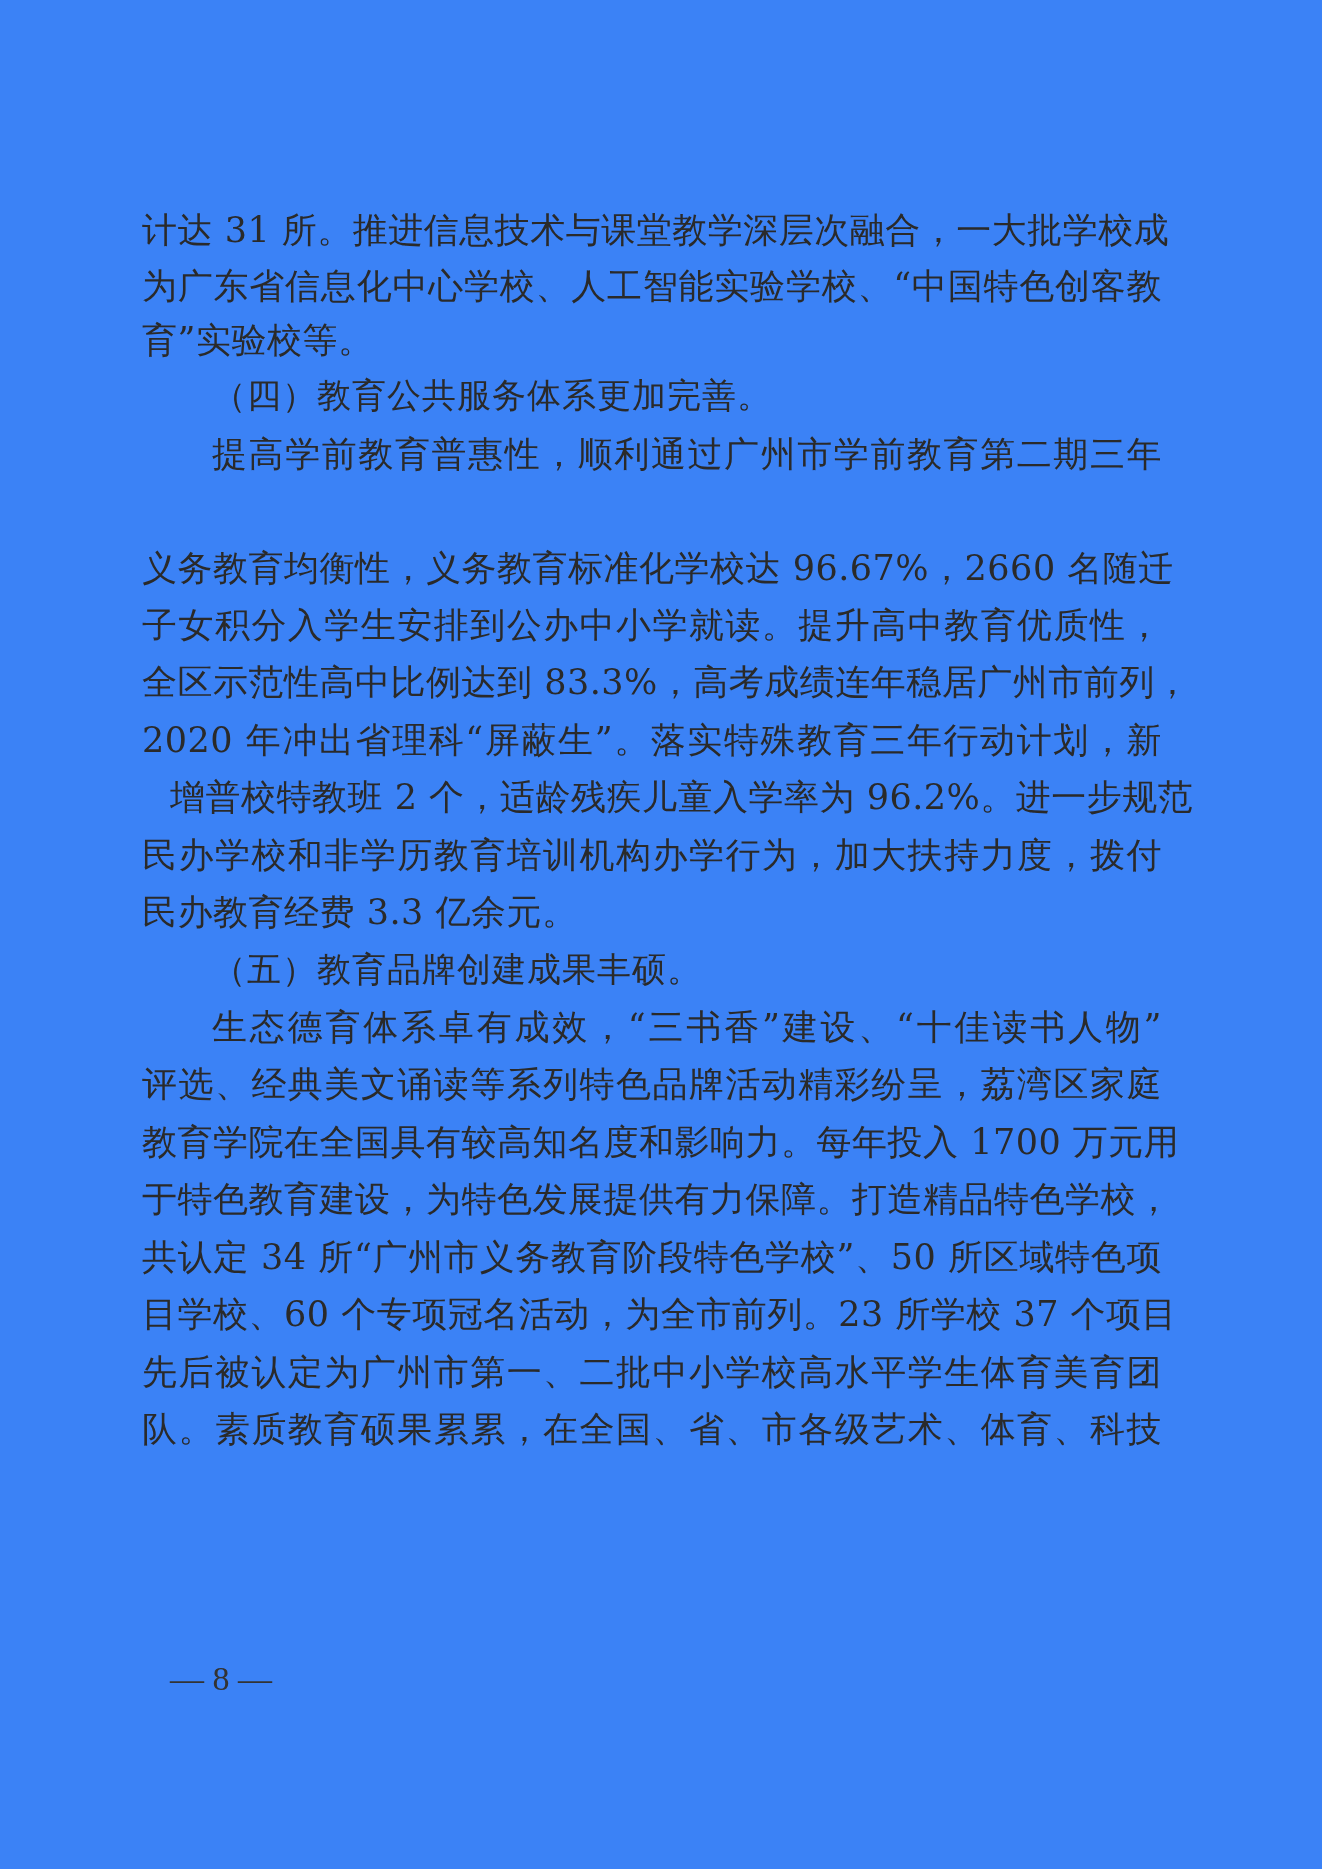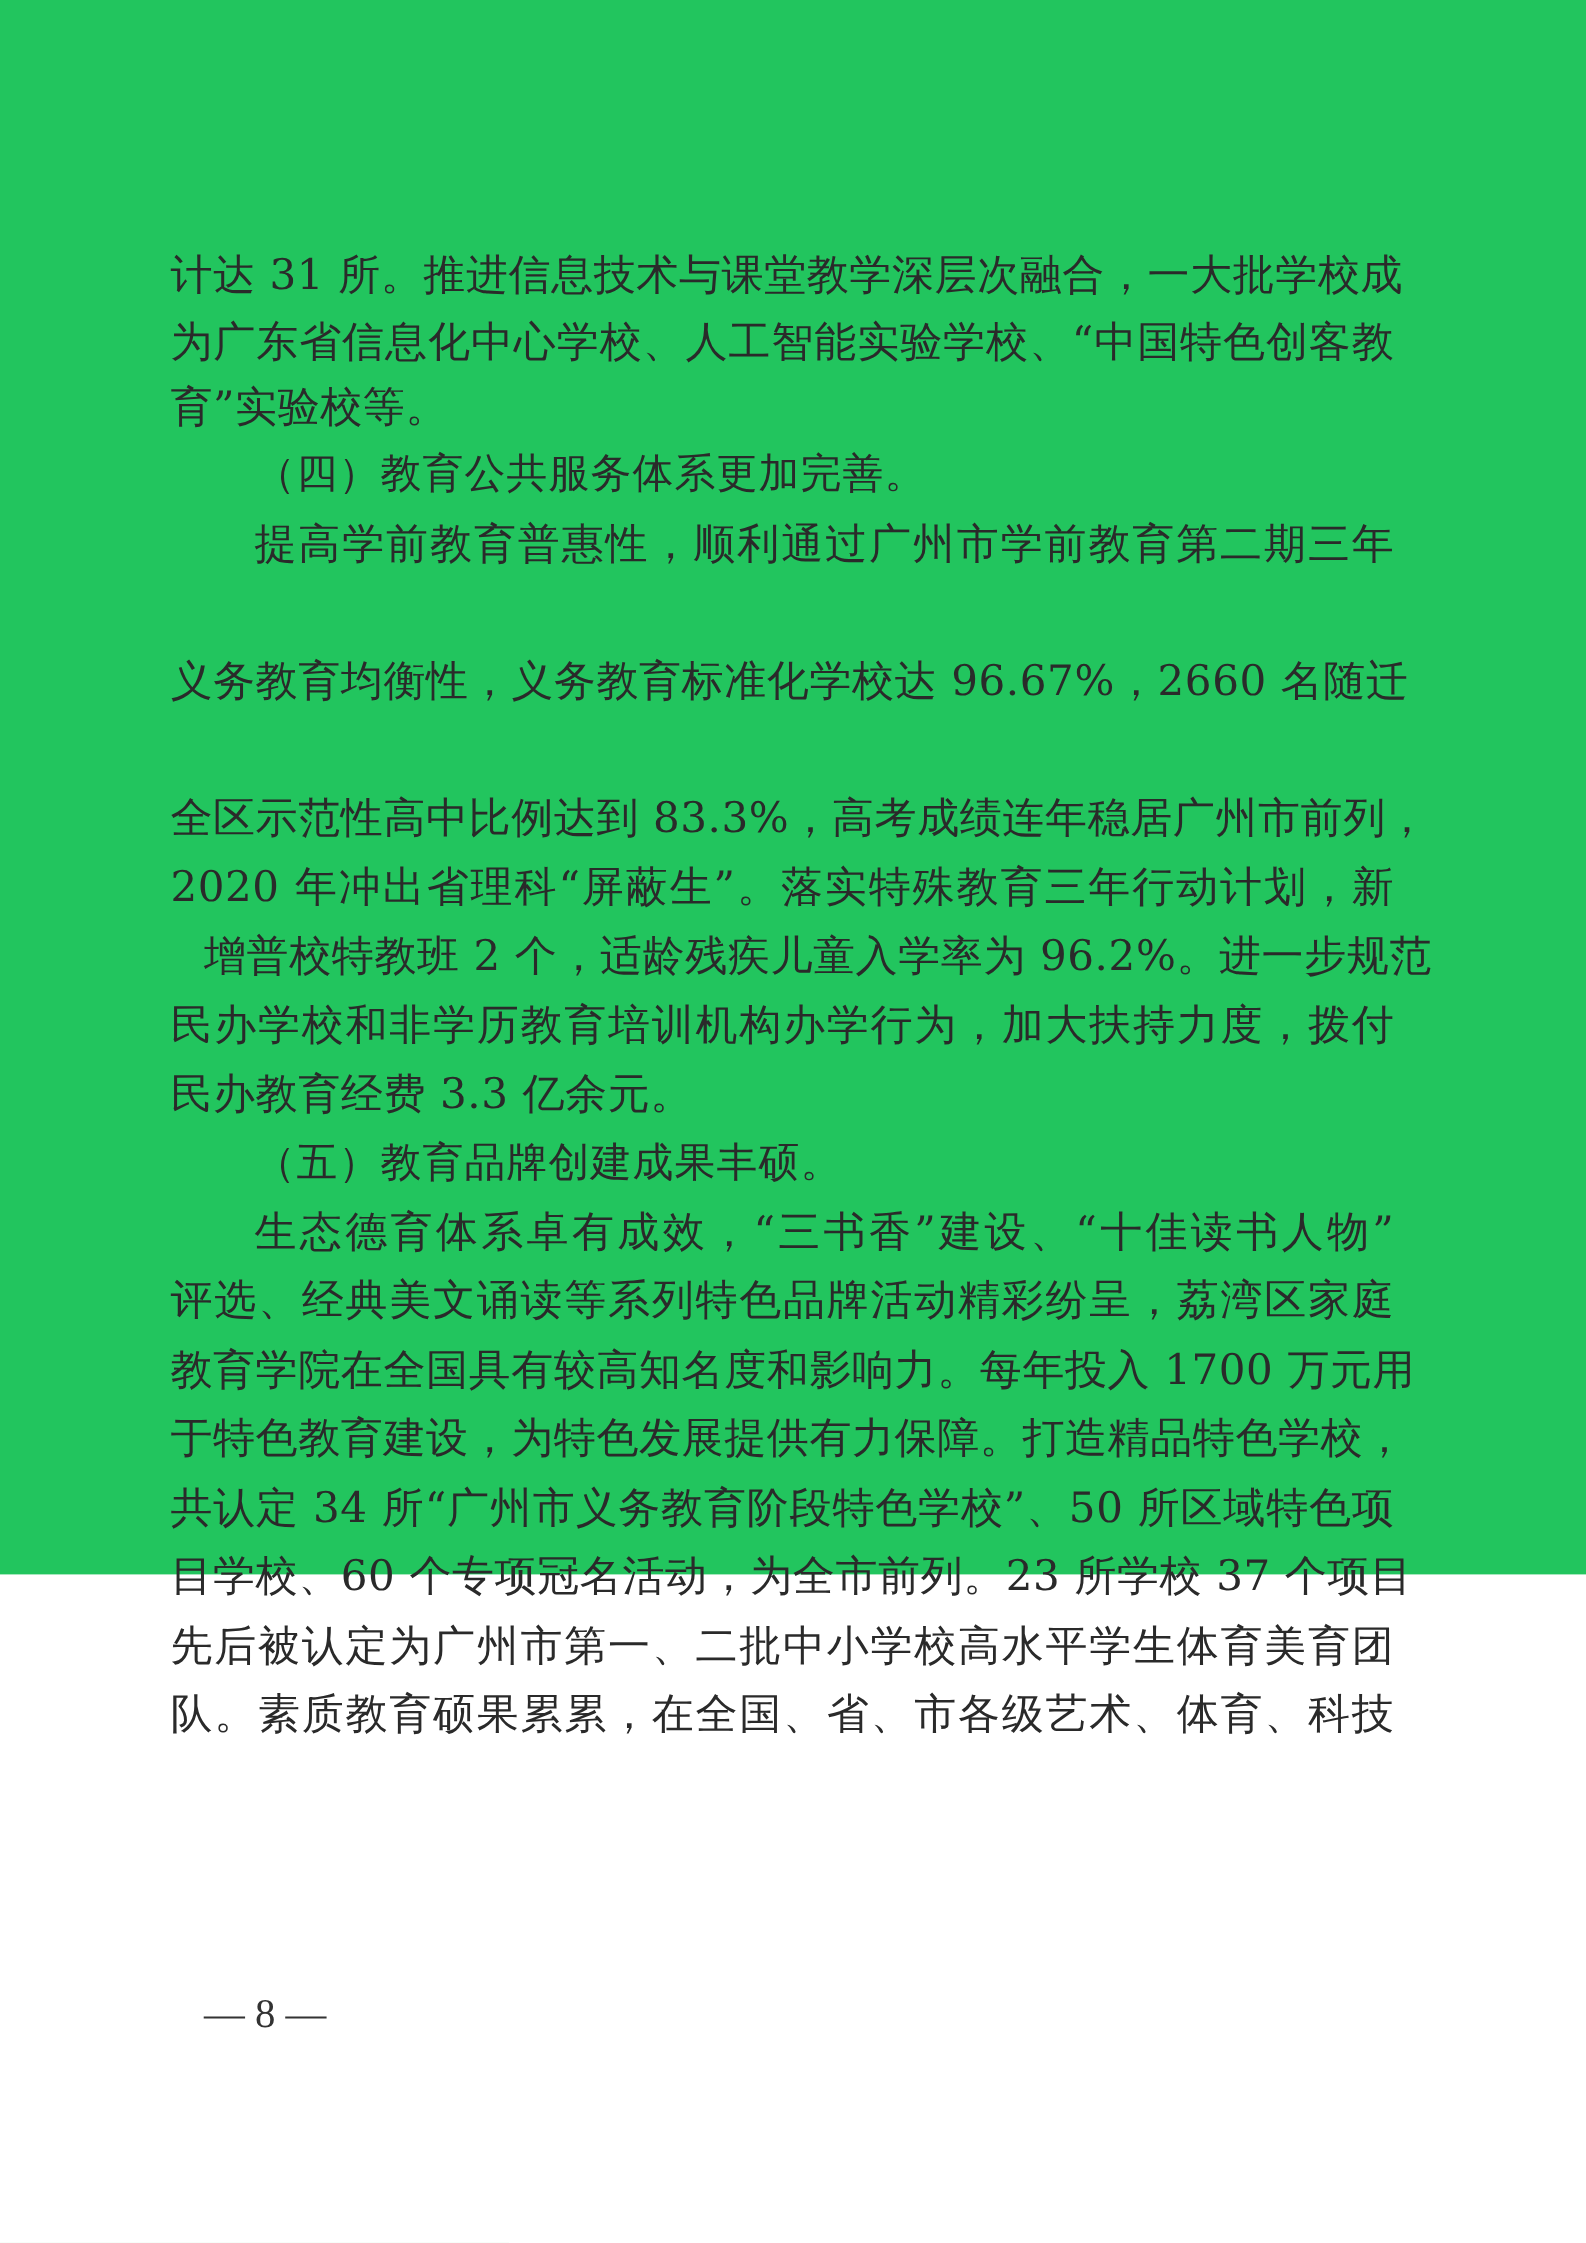--- a/index.html
+++ b/index.html
@@ -1,17 +1,17 @@
 <!DOCTYPE html>
 <html><head>
 <meta charset="utf-8">
 <style>
   html, body { margin: 0; padding: 0; background: #ffffff; }
   body { width: 1322px; height: 1869px; position: relative; overflow: hidden; }
-  .page { position: absolute; left: 0; top: 0; width: 1322px; height: 1312px; background: #22c55e; }
+  .page { position: absolute; left: 0; top: 0; width: 1322px; height: 1869px; background: #3b82f6; }
   .line {
     position: absolute; left: 142px; width: 1020px;
     font-family: "DejaVu Serif", "Liberation Serif", serif;
     font-size: 35px; line-height: 44px; color: #2a2a2a;
     white-space: nowrap; letter-spacing: 0.5px;
     text-align: justify; text-align-last: justify;
   }
   .line.last { text-align-last: left; }
   .line.indent { left: 212px; width: 950px; }
   .heading {
@@ -32,20 +32,21 @@
 <div class="page">
 
   <div class="line" style="top:208px;">计达 31 所。推进信息技术与课堂教学深层次融合，一大批学校成</div>
   <div class="line" style="top:264px;">为广东省信息化中心学校、人工智能实验学校、“中国特色创客教</div>
   <div class="line last" style="top:318px;">育”实验校等。</div>
 
   <div class="heading" style="top:373px;">（四）教育公共服务体系更加完善。</div>
 
   <div class="line indent" style="top:432px;">提高学前教育普惠性，顺利通过广州市学前教育第二期三年</div>
   <div class="line" style="top:546px;">义务教育均衡性，义务教育标准化学校达 96.67%，2660 名随迁</div>
+  <div class="line" style="top:603px;">子女积分入学生安排到公办中小学就读。提升高中教育优质性，</div>
   <div class="line" style="top:660px;">全区示范性高中比例达到 83.3%，高考成绩连年稳居广州市前列，</div>
   <div class="line" style="top:718px;">2020 年冲出省理科“屏蔽生”。落实特殊教育三年行动计划，新</div>
   <div class="line" style="top:775px;margin-left:28px;">增普校特教班 2 个，适龄残疾儿童入学率为 96.2%。进一步规范</div>
   <div class="line" style="top:833px;">民办学校和非学历教育培训机构办学行为，加大扶持力度，拨付</div>
   <div class="line last" style="top:890px;">民办教育经费 3.3 亿余元。</div>
 
   <div class="heading" style="top:947px;">（五）教育品牌创建成果丰硕。</div>
 
   <div class="line indent" style="top:1005px;">生态德育体系卓有成效，“三书香”建设、“十佳读书人物”</div>
   <div class="line" style="top:1062px;">评选、经典美文诵读等系列特色品牌活动精彩纷呈，荔湾区家庭</div>

